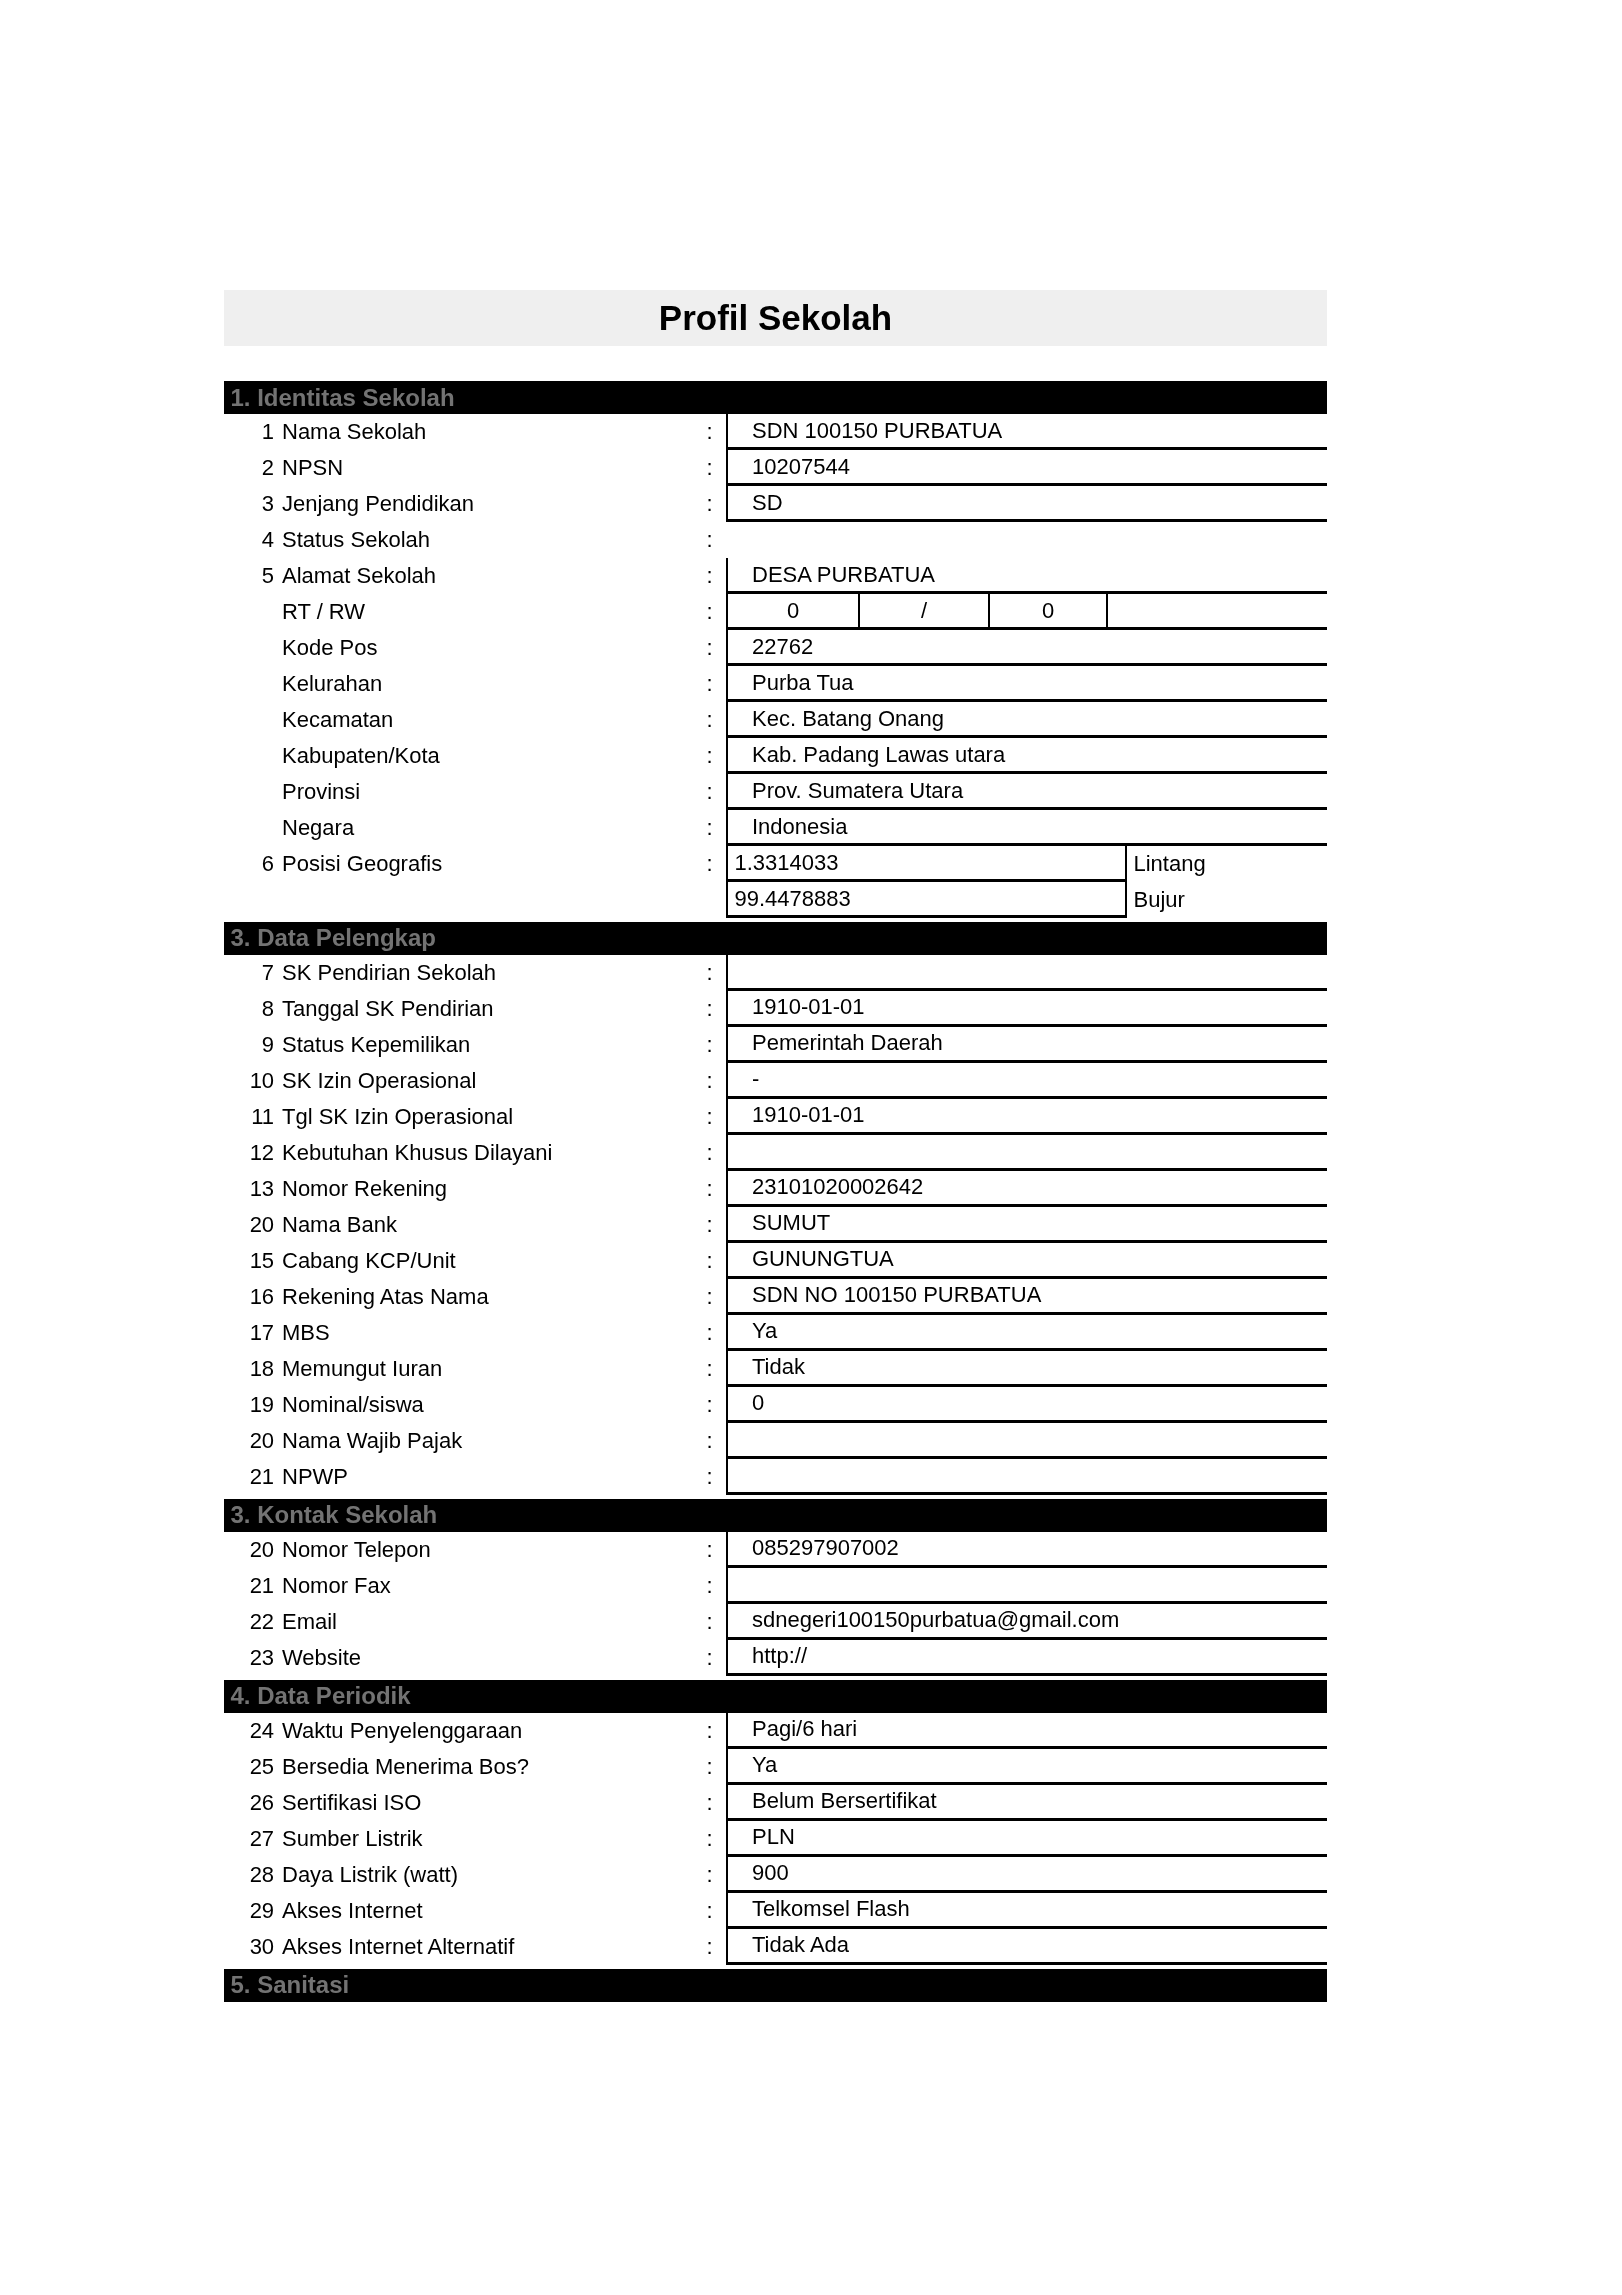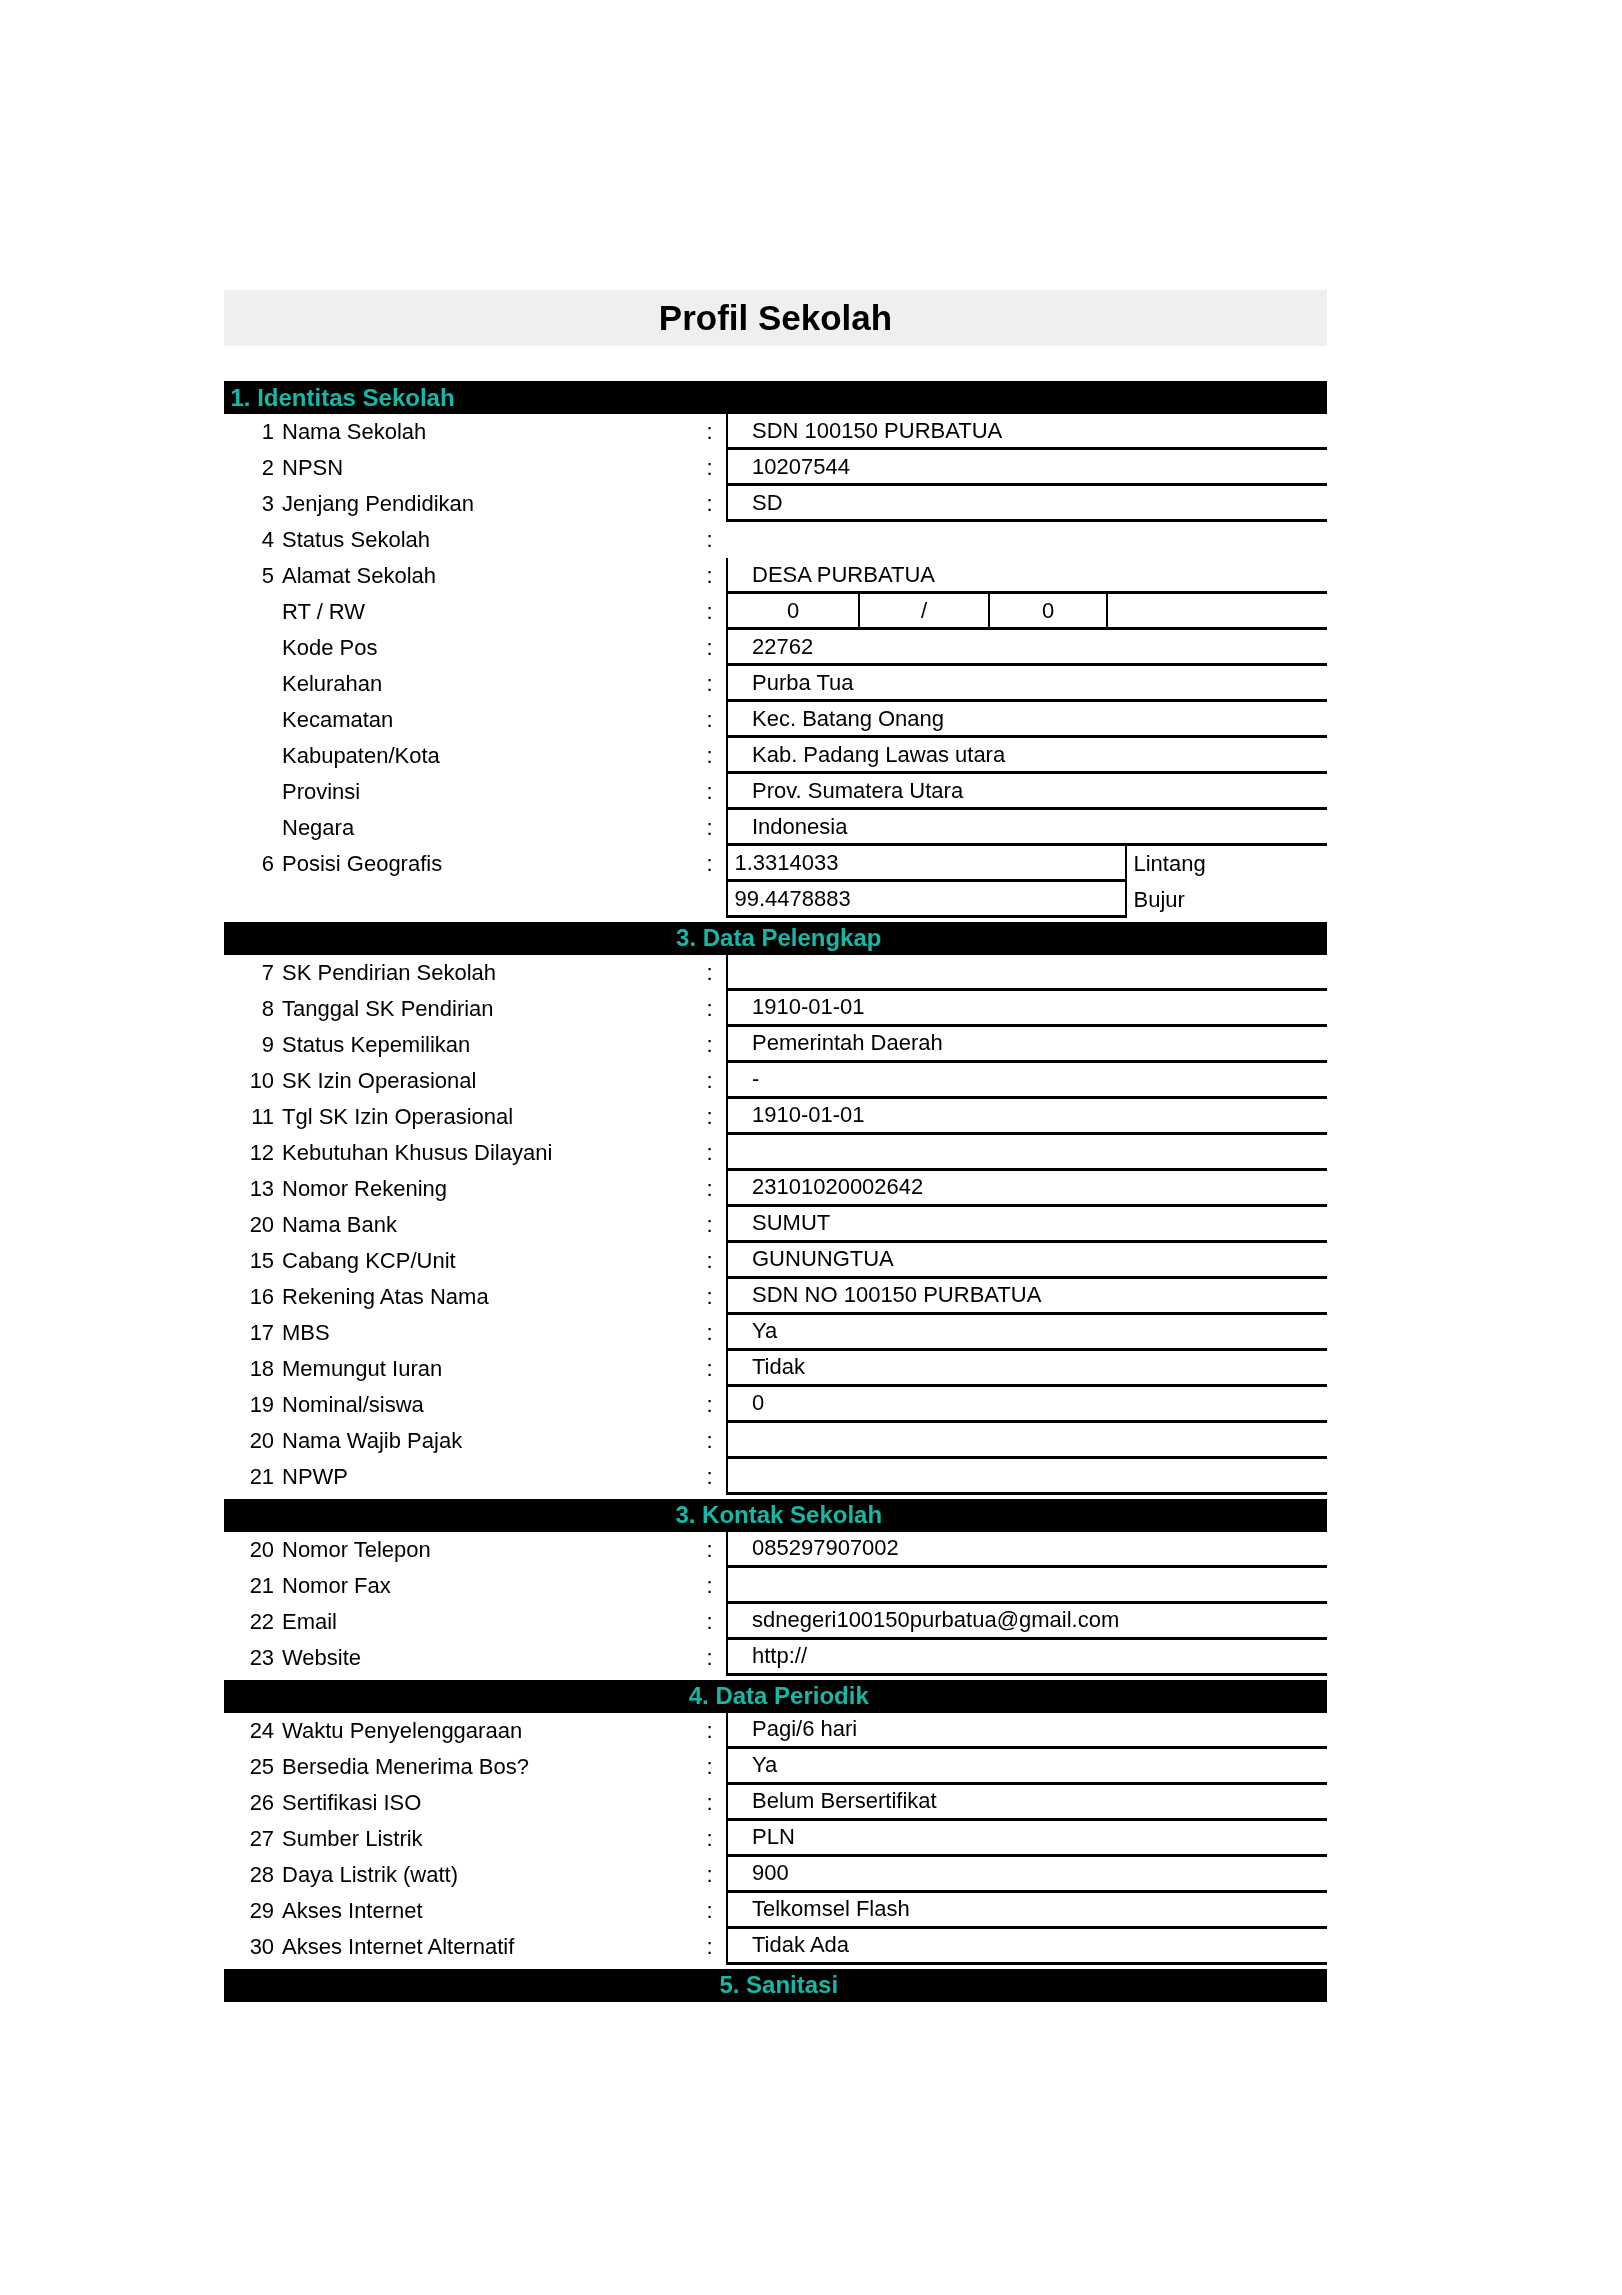--- a/index.html
+++ b/index.html
@@ -30,29 +30,29 @@
     justify-content: center;
   }
   .title-bar span {
     font-size: 35px;
     font-weight: bold;
   }
   .gap-title { height: 35px; }
   .sec-header {
     height: 33px;
     background: #000;
-    color: #14b8a6;
+    color: #737373;
     display: flex;
     align-items: center;
     padding-left: 6.5px;
     box-sizing: border-box;
     font-size: 24px;
     font-weight: bold;
   }
-  .sec-header.mt { margin-top: 3.9px; justify-content: center; }
+  .sec-header.mt { margin-top: 3.9px; }
   .row {
     display: flex;
     height: 36px;
   }
   .labels {
     width: 502px;
     display: flex;
     align-items: center;
     box-sizing: border-box;
   }

